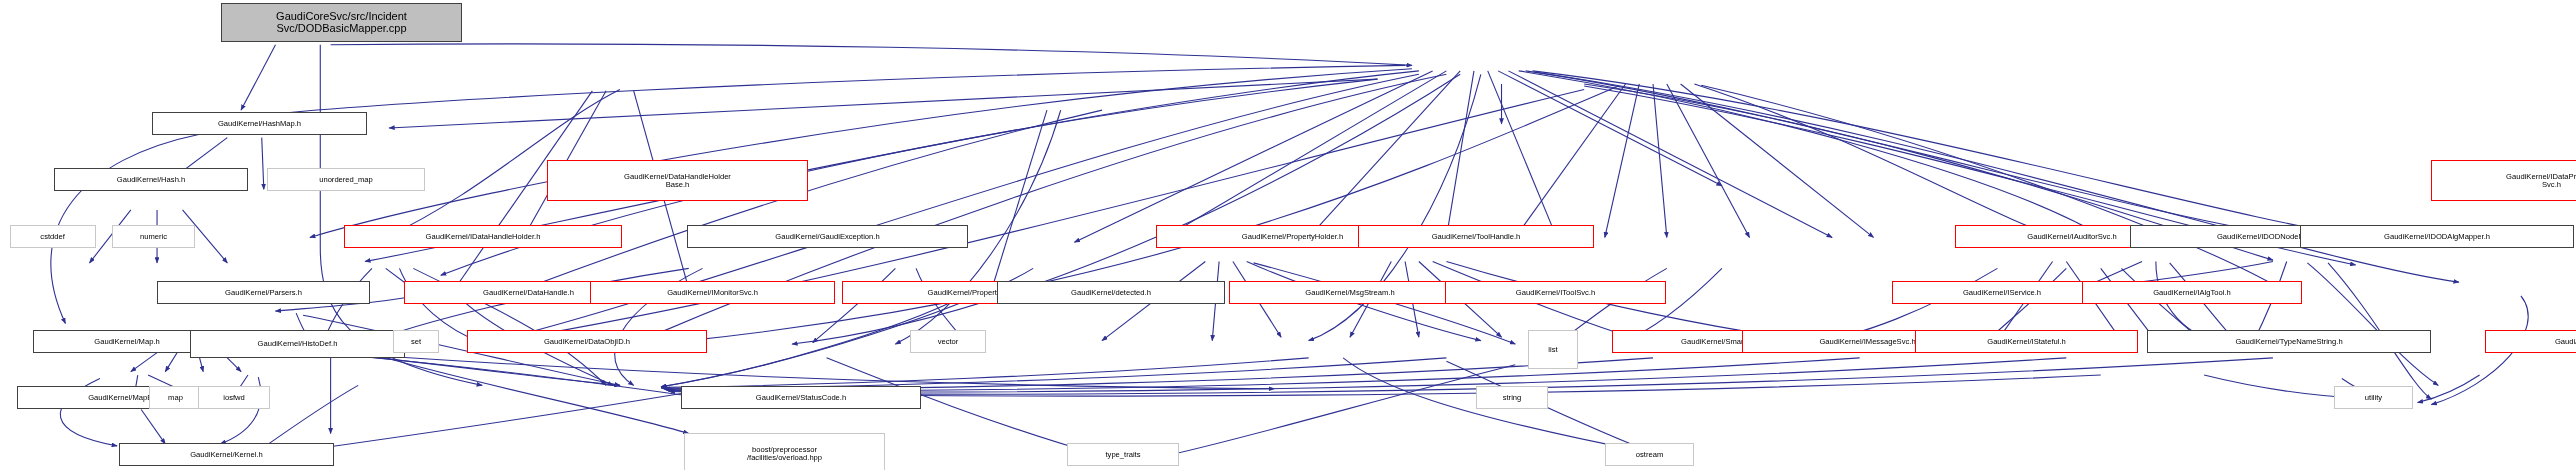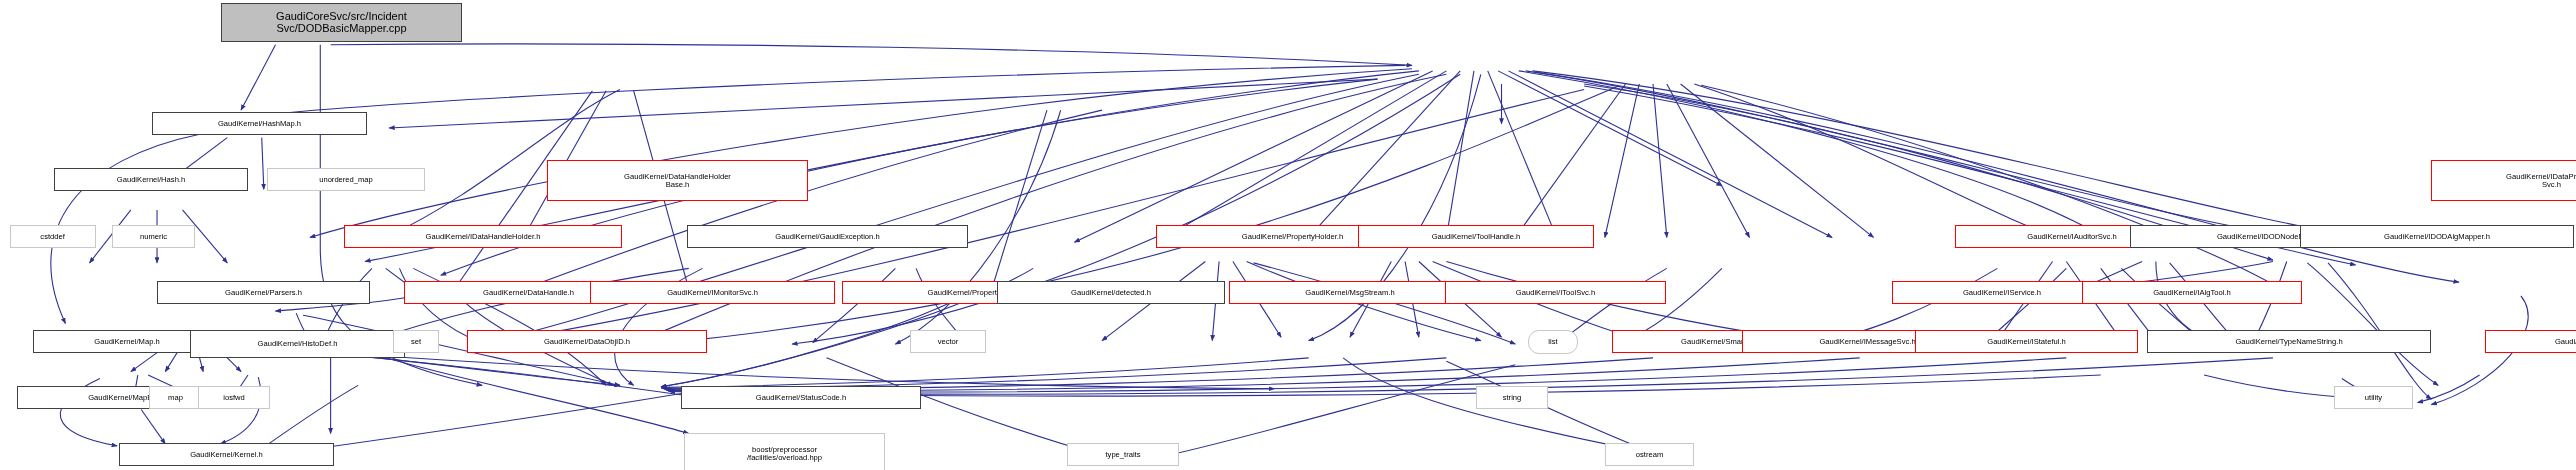--- a/index.html
+++ b/index.html
@@ -212,21 +212,21 @@
     <div class="node n-hdr" style="left: 997px; top: 281px; width: 228px; height: 23px;">GaudiKernel/detected.h</div>
     <div class="node n-red" style="left: 1229px; top: 281px; width: 242px; height: 23px;">GaudiKernel/MsgStream.h</div>
     <div class="node n-red" style="left: 1445px; top: 281px; width: 221px; height: 23px;">GaudiKernel/IToolSvc.h</div>
     <div class="node n-red" style="left: 1892px; top: 281px; width: 220px; height: 23px;">GaudiKernel/IService.h</div>
     <div class="node n-red" style="left: 2082px; top: 281px; width: 220px; height: 23px;">GaudiKernel/IAlgTool.h</div>
     <div class="node n-hdr" style="left: 33px; top: 330px; width: 188px; height: 23px;">GaudiKernel/Map.h</div>
     <div class="node n-hdr" style="left: 190px; top: 330px; width: 215px; height: 28px;">GaudiKernel/HistoDef.h</div>
     <div class="node n-sys" style="left: 393px; top: 330px; width: 46px; height: 23px;">set</div>
     <div class="node n-red" style="left: 467px; top: 330px; width: 240px; height: 23px;">GaudiKernel/DataObjID.h</div>
     <div class="node n-sys" style="left: 910px; top: 330px; width: 76px; height: 23px;">vector</div>
-    <div class="node n-sys" style="left: 1528px; top: 330px; width: 50px; height: 24px; border-radius: 11px;">list</div>
+    <div class="node n-sys" style="left: 1528px; top: 330px; width: 50px; height: 39px;">list</div>
     <div class="node n-red" style="left: 1612px; top: 330px; width: 215px; height: 23px;">GaudiKernel/SmartIF.h</div>
     <div class="node n-red" style="left: 1742px; top: 330px; width: 251px; height: 23px;">GaudiKernel/IMessageSvc.h</div>
     <div class="node n-red" style="left: 1915px; top: 330px; width: 223px; height: 23px;">GaudiKernel/IStateful.h</div>
     <div class="node n-hdr" style="left: 2147px; top: 330px; width: 284px; height: 23px;">GaudiKernel/TypeNameString.h</div>
     <div class="node n-red" style="left: 2485px; top: 330px; width: 215px; height: 23px;">Gaudi/PluginService.h</div>
     <div class="node n-hdr" style="left: 16.5px; top: 386px; width: 226px; height: 23px;">GaudiKernel/MapBase.h</div>
     <div class="node n-sys" style="left: 149px; top: 386px; width: 53px; height: 23px;">map</div>
     <div class="node n-sys" style="left: 198px; top: 386px; width: 72px; height: 23px;">iosfwd</div>
     <div class="node n-hdr" style="left: 681px; top: 386px; width: 240px; height: 23px;">GaudiKernel/StatusCode.h</div>
     <div class="node n-sys" style="left: 1476px; top: 386px; width: 72px; height: 23px;">string</div>

